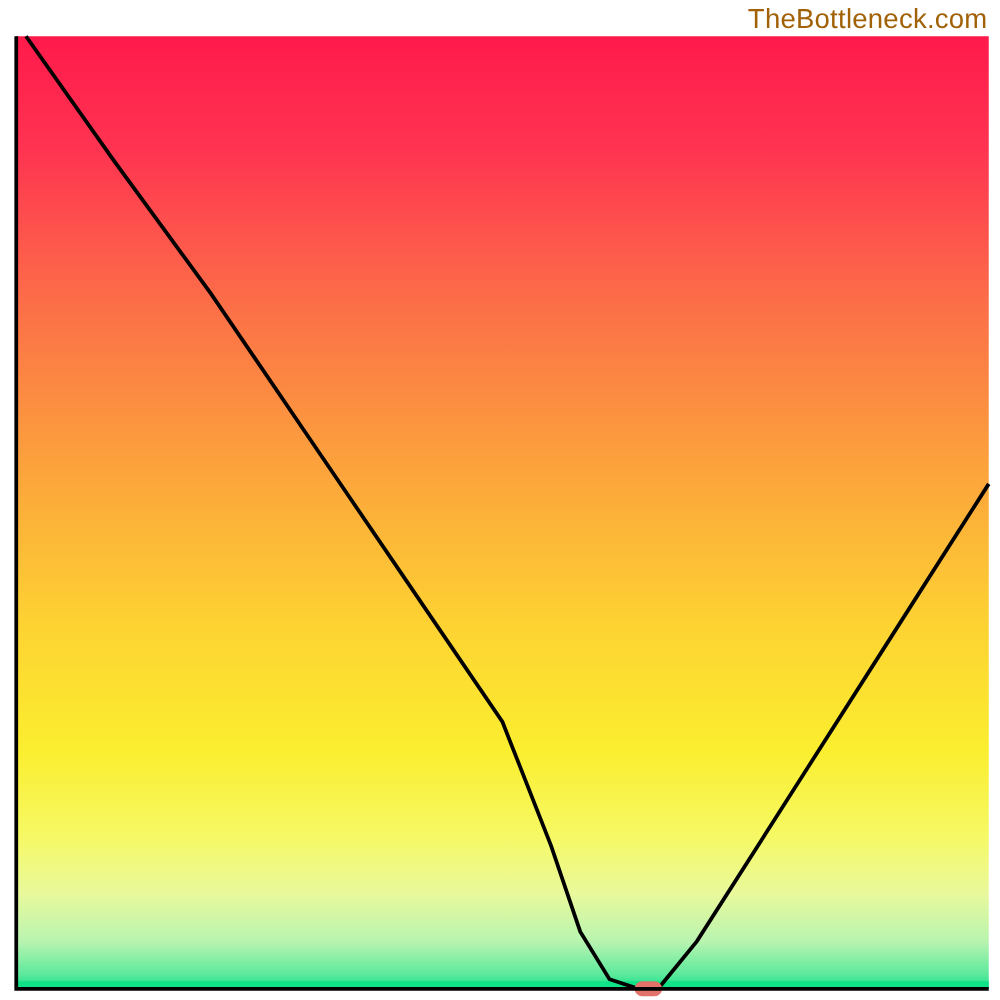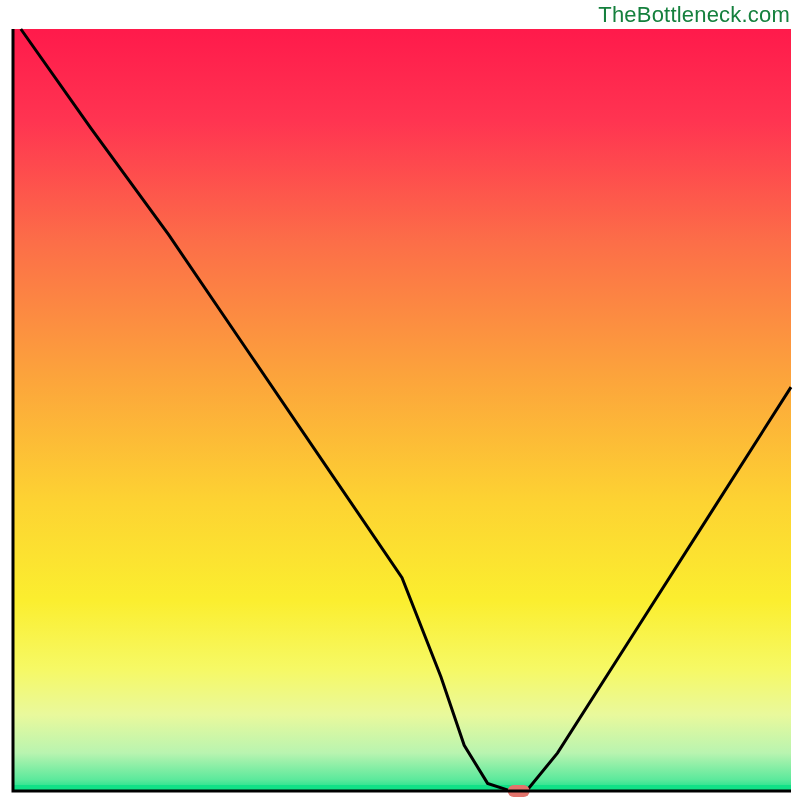--- a/index.html
+++ b/index.html
@@ -14,21 +14,21 @@
     position: relative;
     width: 800px;
     height: 800px;
   }
   .watermark {
     position: absolute;
     top: 2px;
     right: 10px;
     font-size: 22px;
     font-weight: 500;
-    color: #15803d;
+    color: #a16207;
     letter-spacing: 0.2px;
   }
   svg.plot {
     position: absolute;
     left: 0;
     top: 0;
   }
 </style>
 </head>
 <body>

